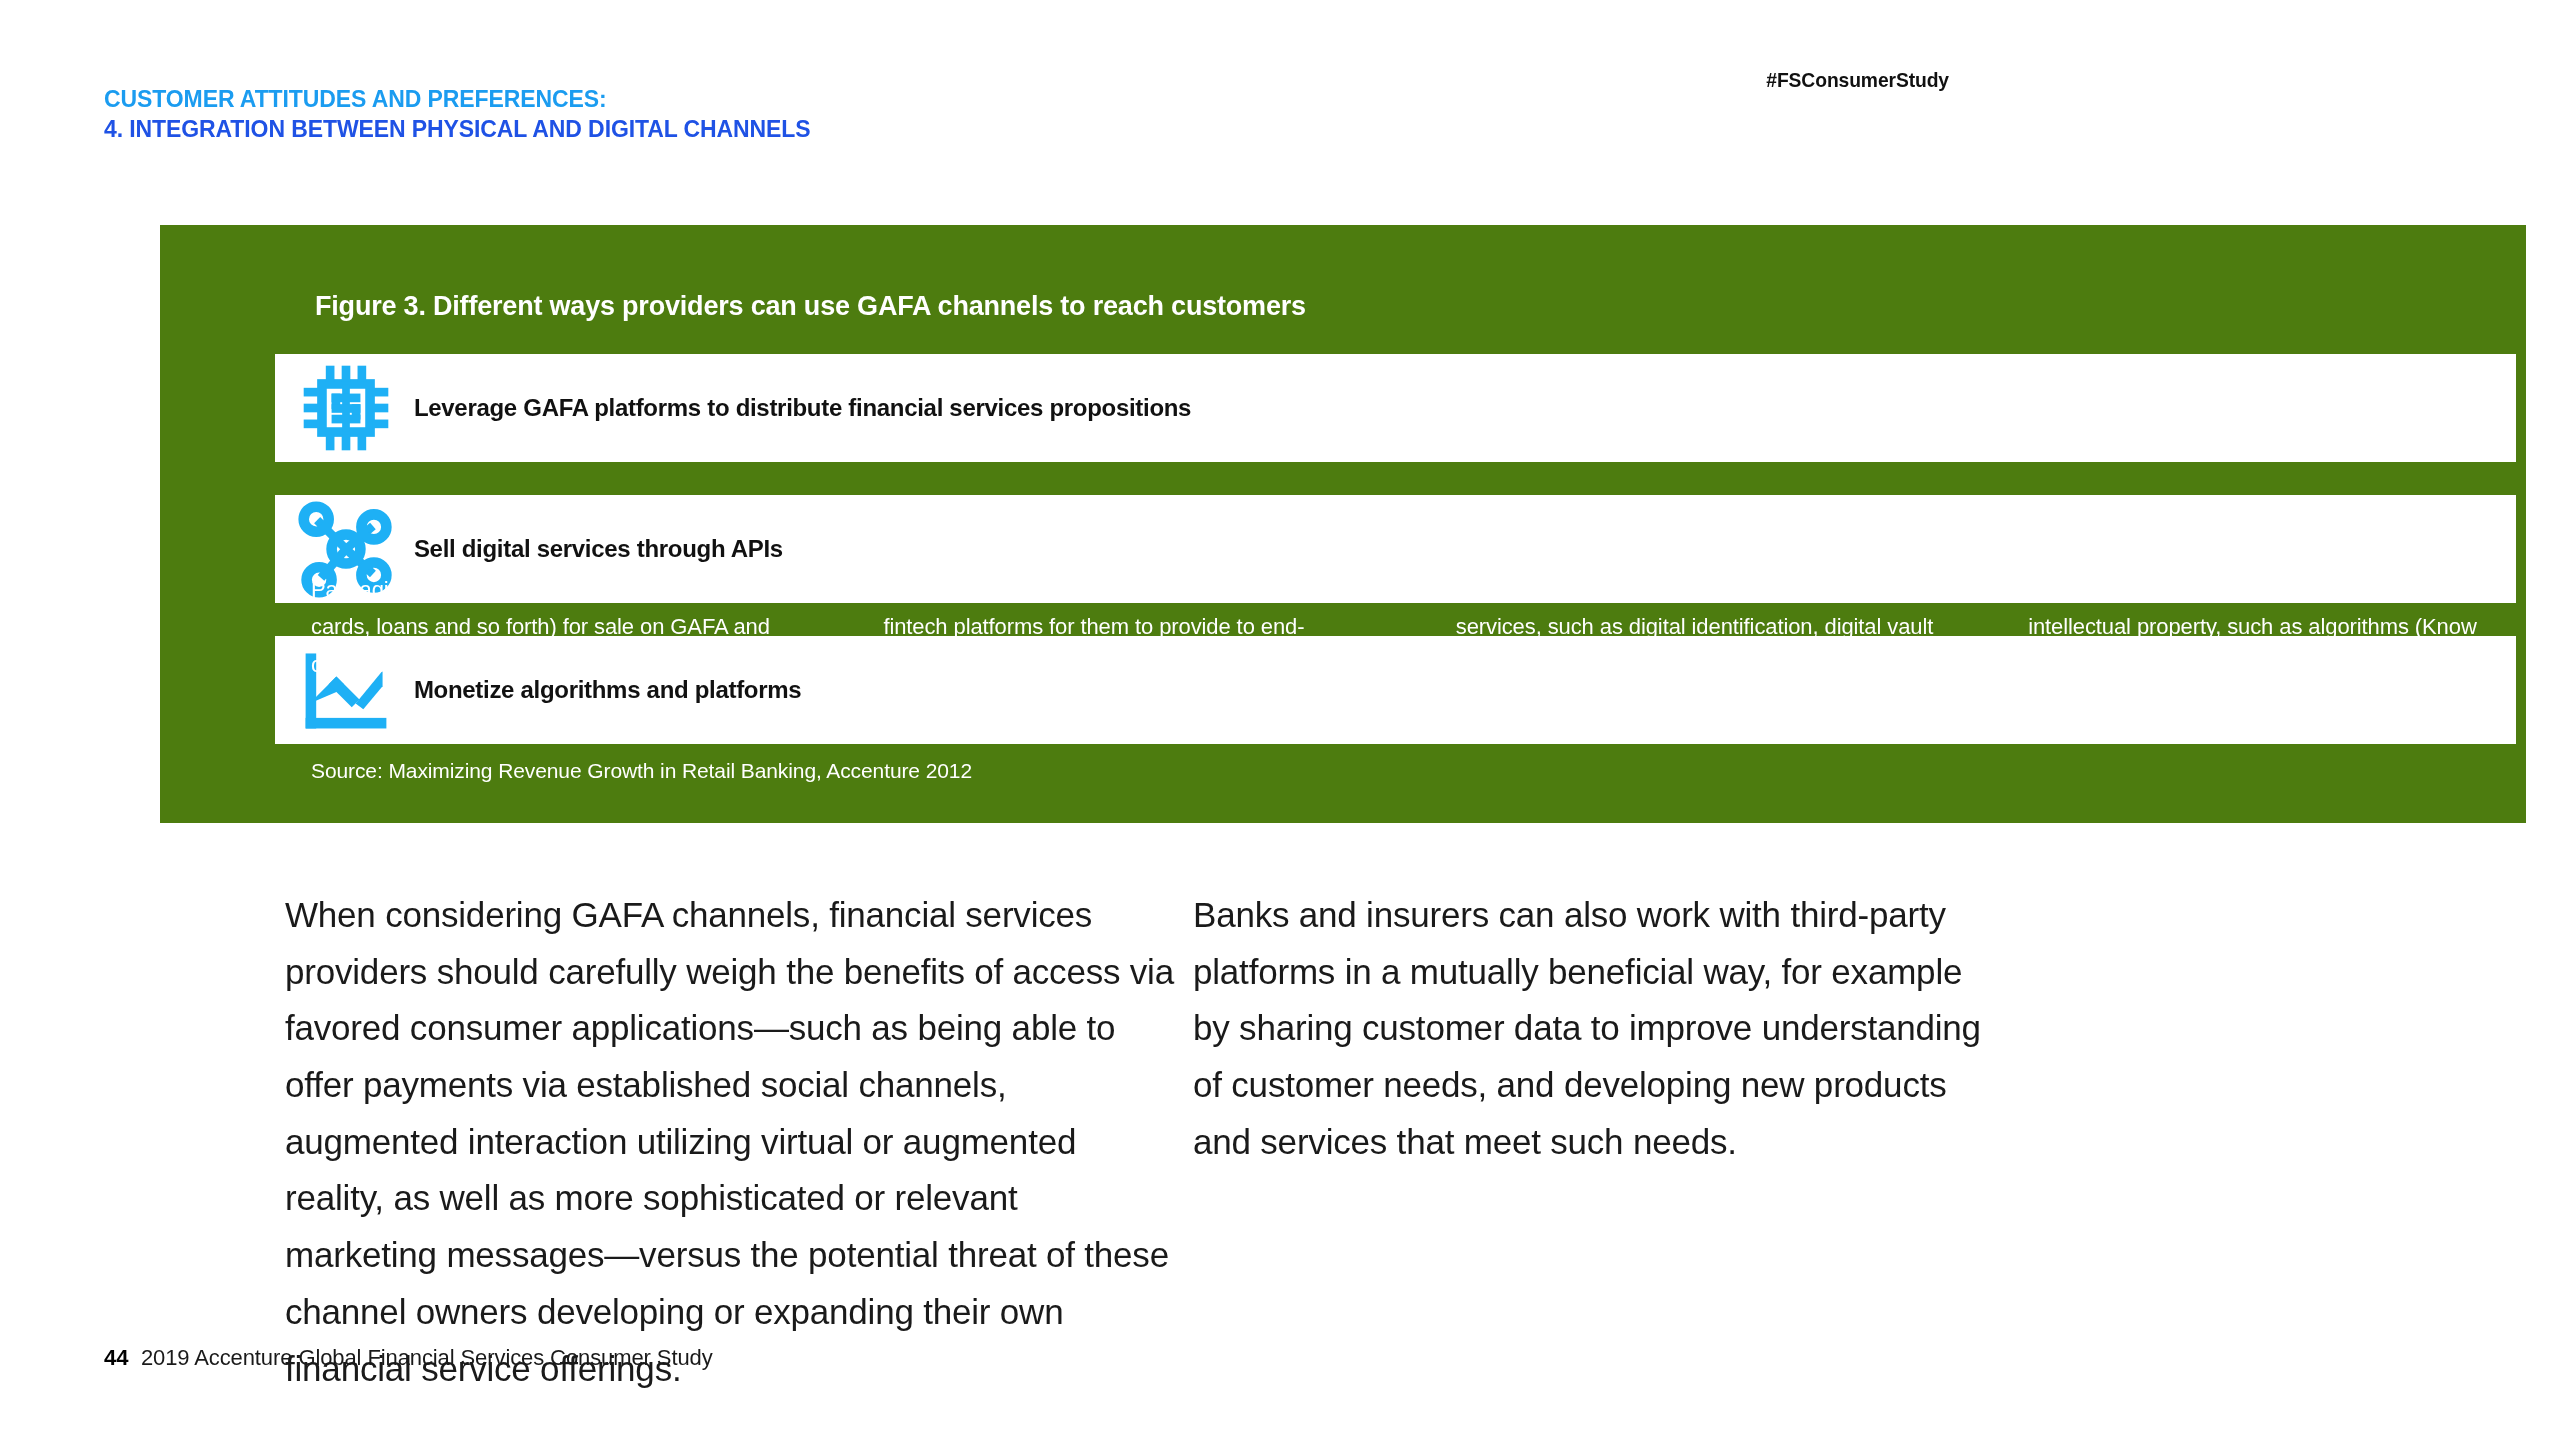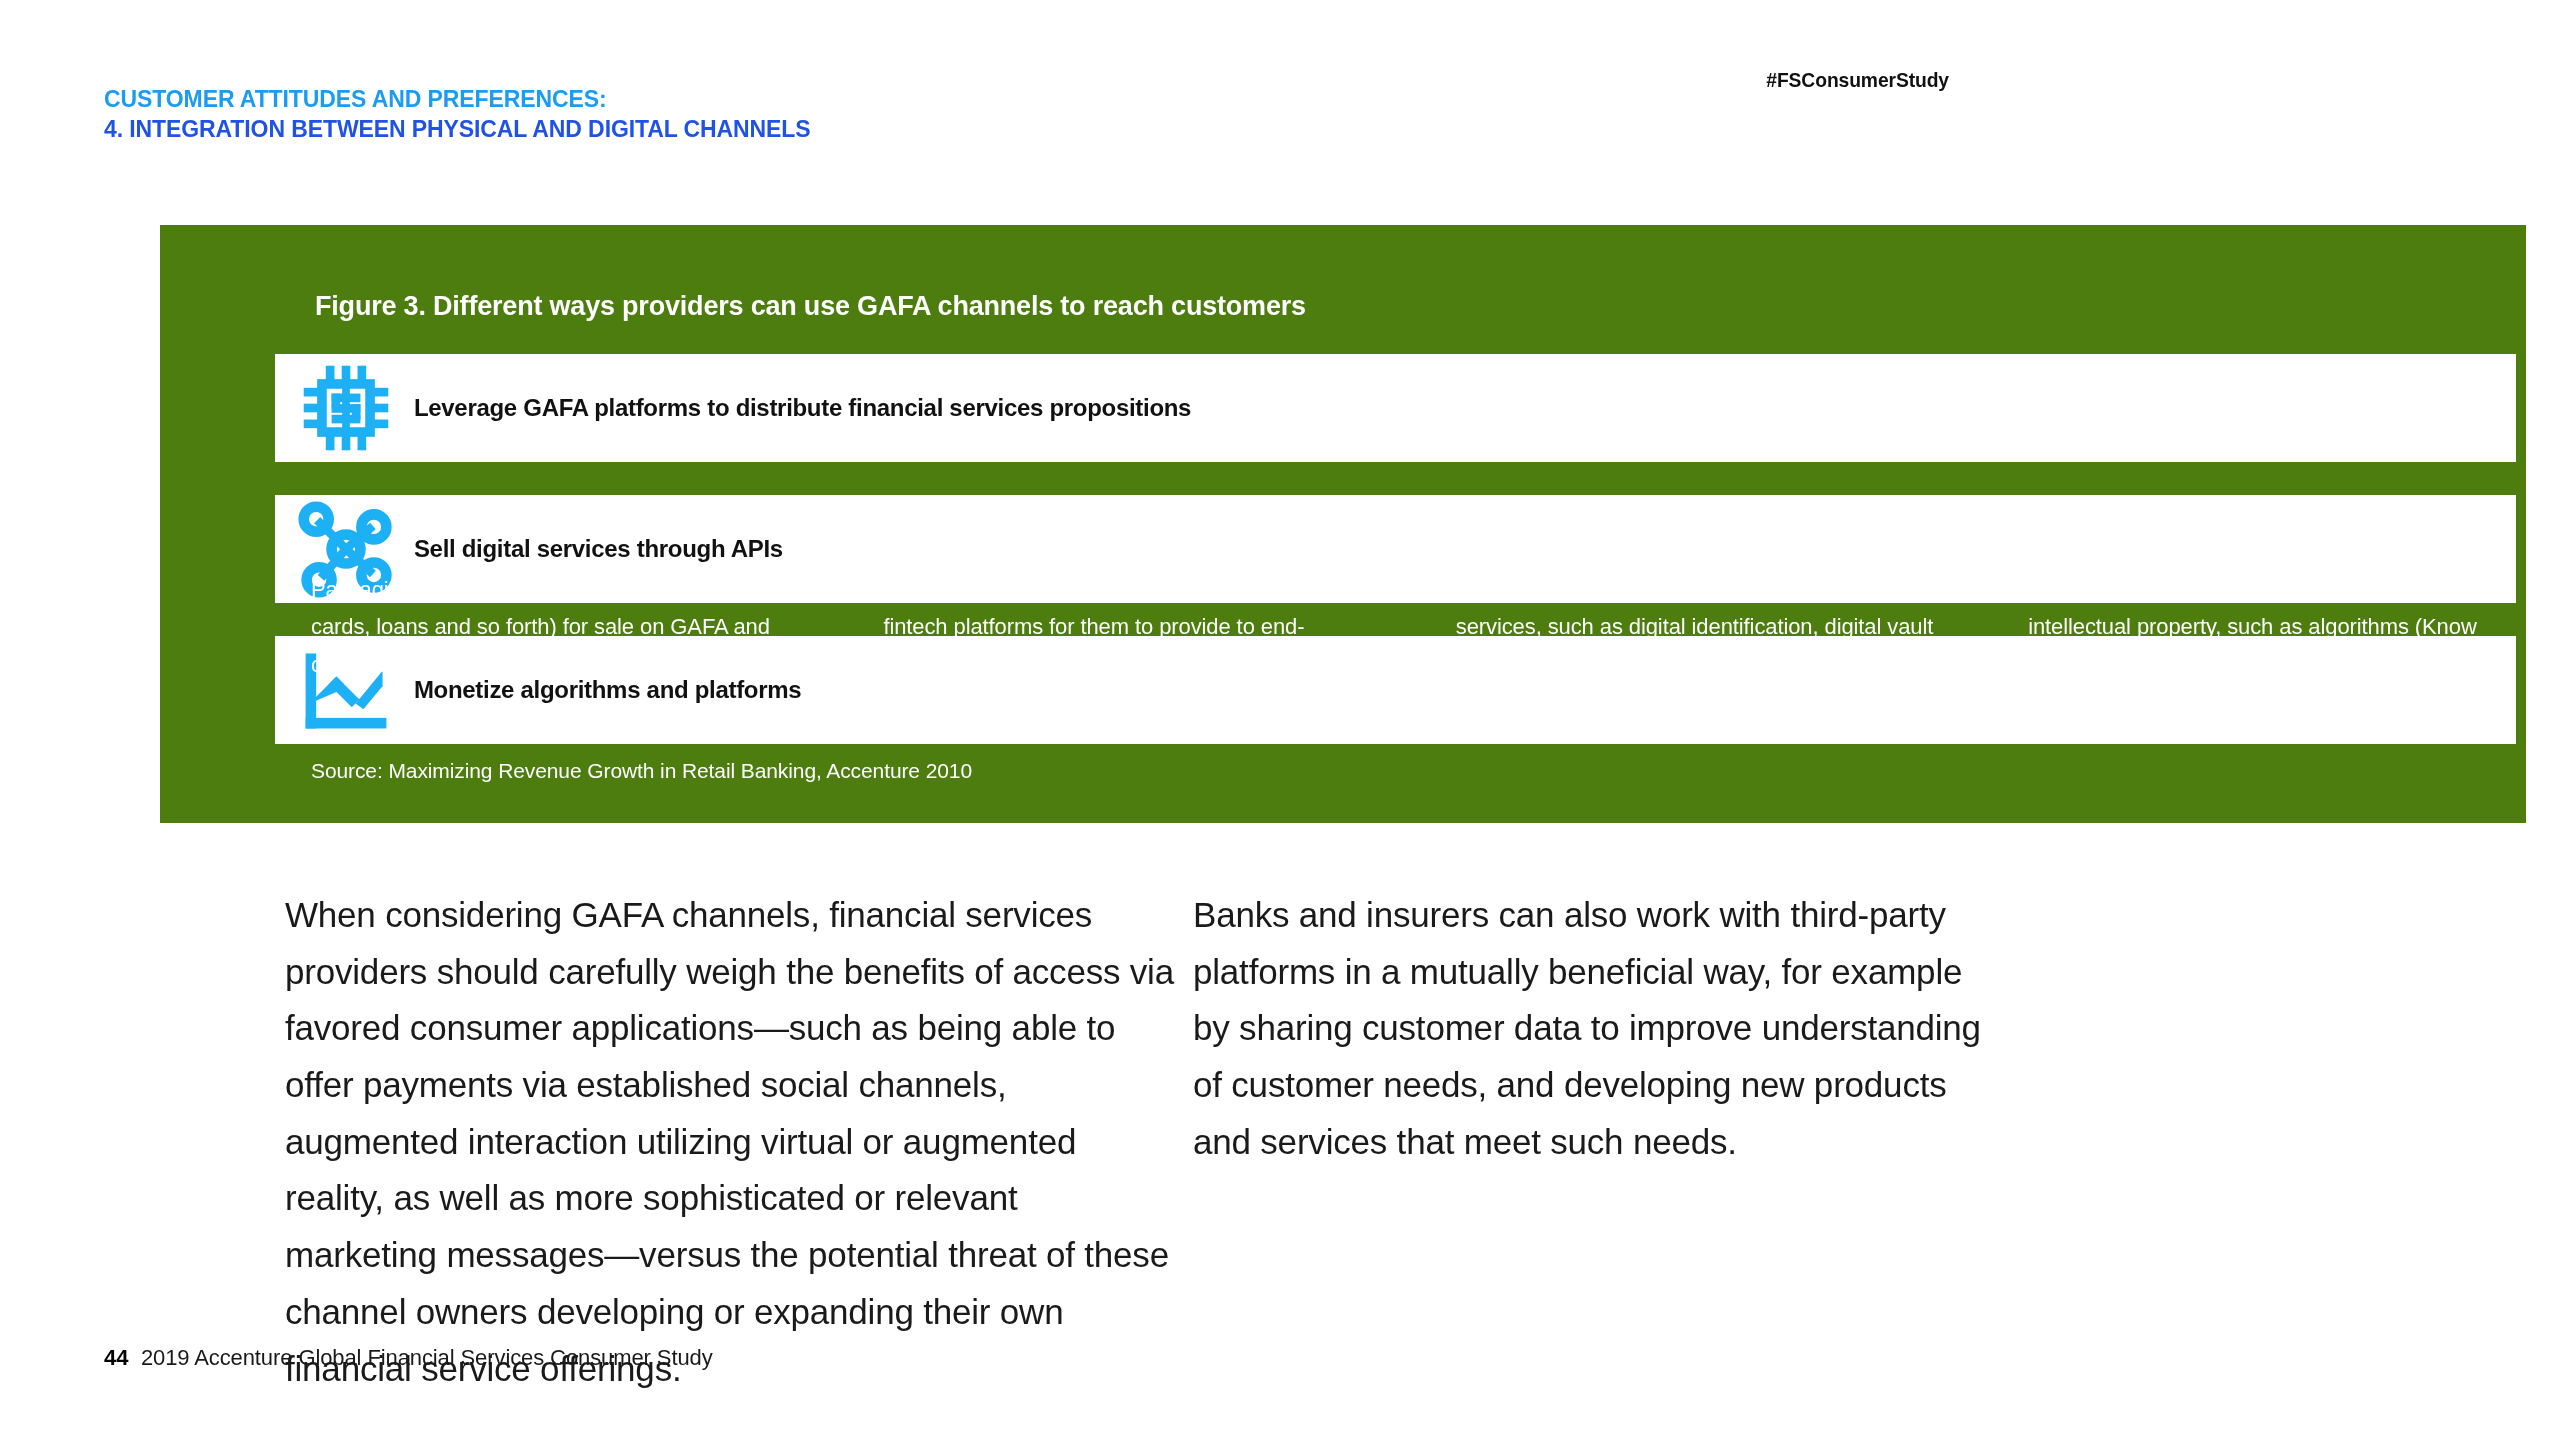--- a/index.html
+++ b/index.html
@@ -251,21 +251,21 @@
 
     </div>
 
     <div class="captions">
       <div class="caption">Packaging of financial services products (such as cards, loans and so forth) for sale on GAFA and other retailer platforms</div>
       <div class="caption">Placement of (sub-prime) funding on GAFA and fintech platforms for them to provide to end-customers</div>
       <div class="caption">Offer to customers and other enterprises digital services, such as digital identification, digital vault and so forth</div>
       <div class="caption caption-c4">Make available to other players banking intellectual property, such as algorithms (Know Your Customer, risk scoring, physical space and so forth) and platforms</div>
     </div>
 
-    <div class="source">Source: Maximizing Revenue Growth in Retail Banking, Accenture 2010</div>
+    <div class="source">Source: Maximizing Revenue Growth in Retail Banking, Accenture 2012</div>
   </div>
 
   <div class="body-col body-left">When considering GAFA channels, financial services providers should carefully weigh the benefits of access via favored consumer applications—such as being able to offer payments via established social channels, augmented interaction utilizing virtual or augmented reality, as well as more sophisticated or relevant marketing messages—versus the potential threat of these channel owners developing or expanding their own financial service offerings.</div>
   <div class="body-col body-right">Banks and insurers can also work with third-party platforms in a mutually beneficial way, for example by sharing customer data to improve understanding of customer needs, and developing new products and services that meet such needs.</div>
 
   <div class="footer">
     <span class="footer-page">44</span>
     <span>2019 Accenture Global Financial Services Consumer Study</span>
   </div>
 

